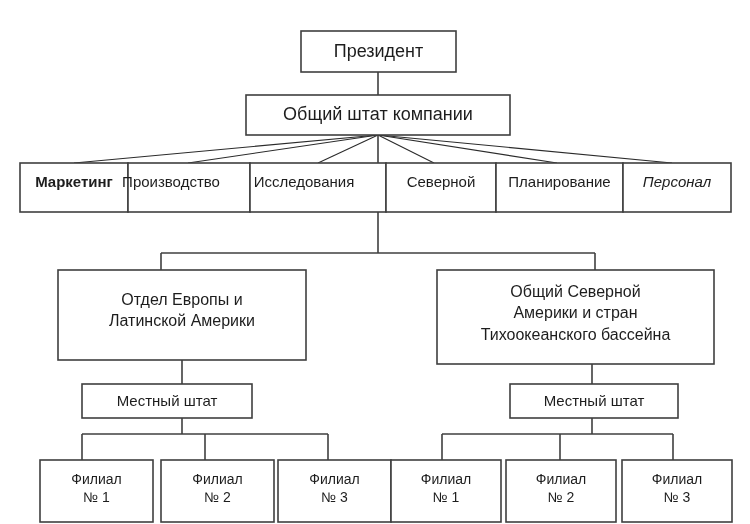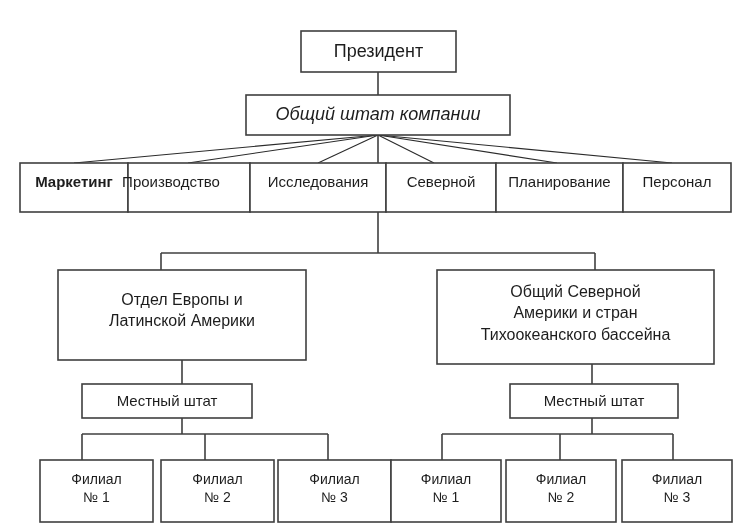--- a/index.html
+++ b/index.html
@@ -50,21 +50,21 @@
     display: flex;
     align-items: center;
     justify-content: center;
     text-align: center;
     color: #1d1d1d;
     line-height: 1.32;
     pointer-events: none;
     box-sizing: border-box;
   }
   .lbl-president   { font-size: 18px; }
-  .lbl-hq          { font-size: 18px; font-style: italic; }
+  .lbl-hq          { font-size: 18px; }
   .lbl-dept        { font-size: 15px; }
   .lbl-region      { font-size: 16px; }
   .lbl-local       { font-size: 15px; }
   .lbl-branch      { font-size: 14px; }
   .node-label span { display: block; white-space: pre-line; }
 </style>
 </head>
 <body>
 
 <div id="chart-root">
@@ -142,30 +142,30 @@
   <div class="node-label lbl-hq" style="left:246px; top:73px; width:264px; height:40px;">
     <span>Общий штат компании</span>
   </div>
 
   <div class="node-label lbl-dept" style="left:20px; top:141px; width:108px; height:38px;font-weight:bold;">
     <span>Маркетинг</span>
   </div>
   <div class="node-label lbl-dept" style="left:110px; top:141px; width:122px; height:38px;">
     <span>Производство</span>
   </div>
-  <div class="node-label lbl-dept" style="left:250px; top:141px; width:136px; height:38px;">
+  <div class="node-label lbl-dept" style="left:236px; top:141px; width:136px; height:38px;">
     <span>Исследования</span>
   </div>
   <div class="node-label lbl-dept" style="left:386px; top:141px; width:110px; height:38px;">
     <span>Северной</span>
   </div>
   <div class="node-label lbl-dept" style="left:496px; top:141px; width:127px; height:38px;">
     <span>Планирование</span>
   </div>
-  <div class="node-label lbl-dept" style="left:623px; top:141px; width:108px; height:38px;">
+  <div class="node-label lbl-dept" style="left:623px; top:141px; width:108px; height:38px;font-style:italic;">
     <span>Персонал</span>
   </div>
 
   <div class="node-label lbl-region" style="left:58px; top:248px; width:248px; height:80px;">
     <span>Отдел Европы и
 Латинской Америки</span>
   </div>
   <div class="node-label lbl-region" style="left:437px; top:248px; width:277px; height:86px;">
     <span>Общий Северной
 Америки и стран

